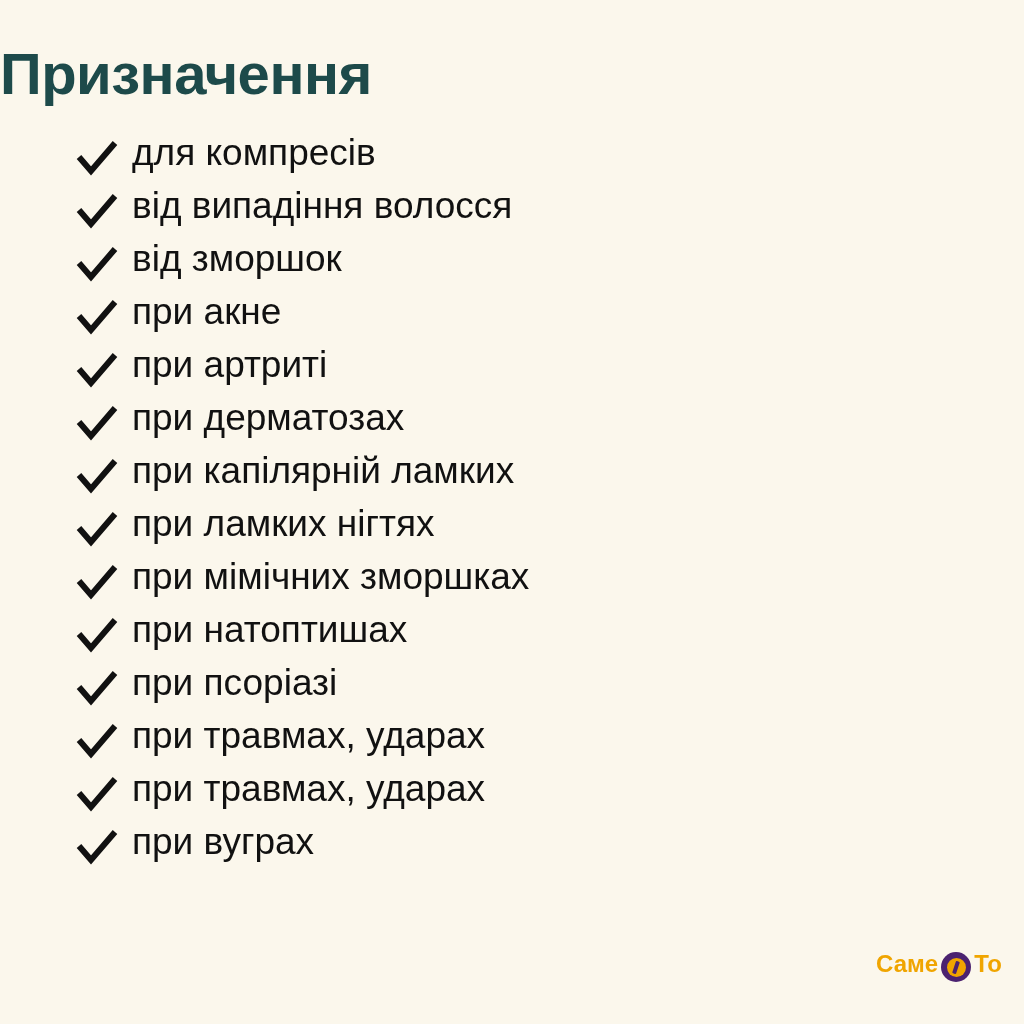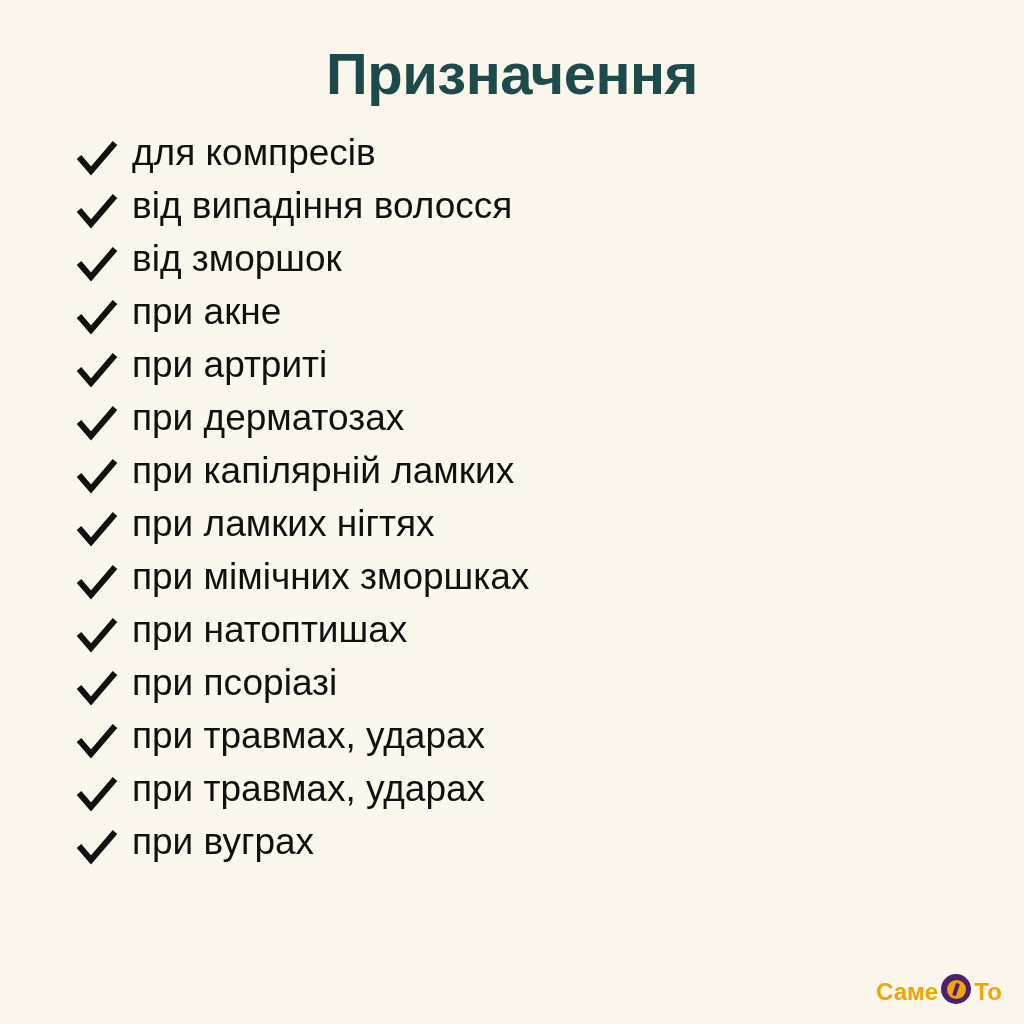--- a/index.html
+++ b/index.html
@@ -14,21 +14,21 @@
     overflow: hidden;
   }
   .page {
     position: relative;
     width: 1024px;
     height: 1024px;
     box-sizing: border-box;
     background: #fbf7ec;
   }
   .title {
-    text-align: center;
+    text-align: left;
     color: #1d4a4a;
     font-size: 58px;
     font-weight: bold;
     letter-spacing: -0.5px;
     padding-top: 42px;
     margin: 0;
     line-height: 1.1;
   }
   .list {
     list-style: none;
@@ -54,23 +54,23 @@
   }
   .item-label {
     color: #111111;
     font-size: 37px;
     line-height: 38px;
     white-space: nowrap;
   }
   .logo {
     position: absolute;
     right: 22px;
-    bottom: 20px;
+    bottom: 32px;
     display: flex;
-    align-items: flex-end;
+    align-items: flex-start;
     height: 40px;
   }
   .logo-text {
     font-size: 24px;
     font-weight: bold;
     color: #f0a500;
     letter-spacing: 0px;
     line-height: 1;
   }
   .logo-badge {

